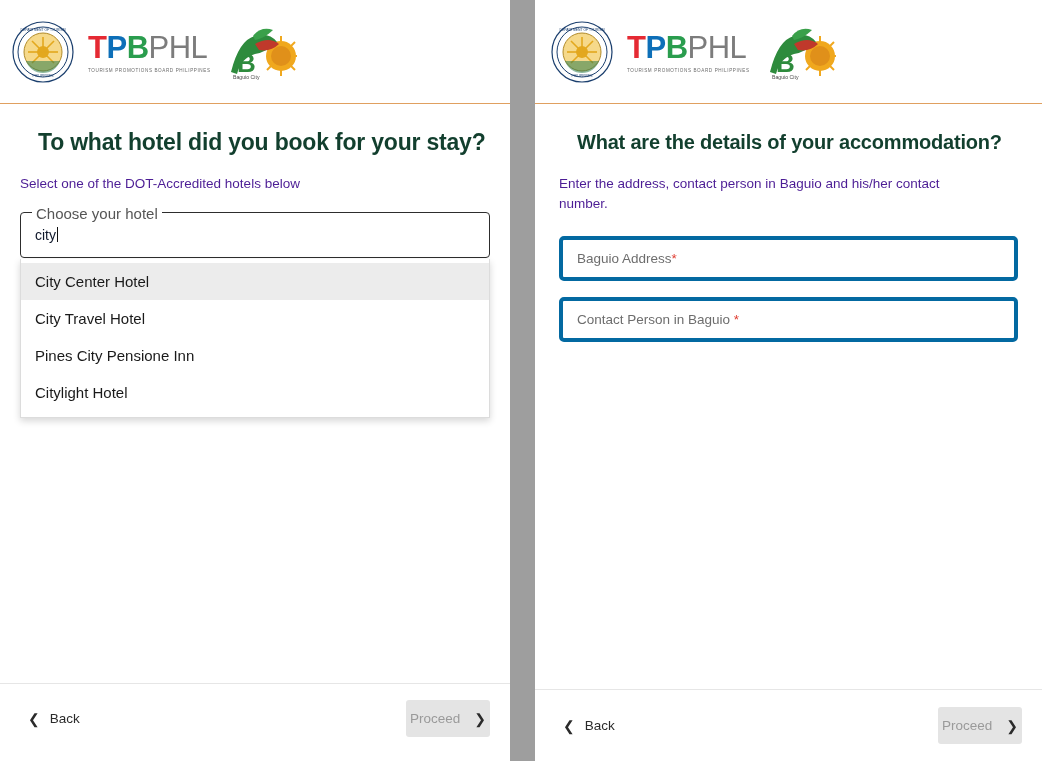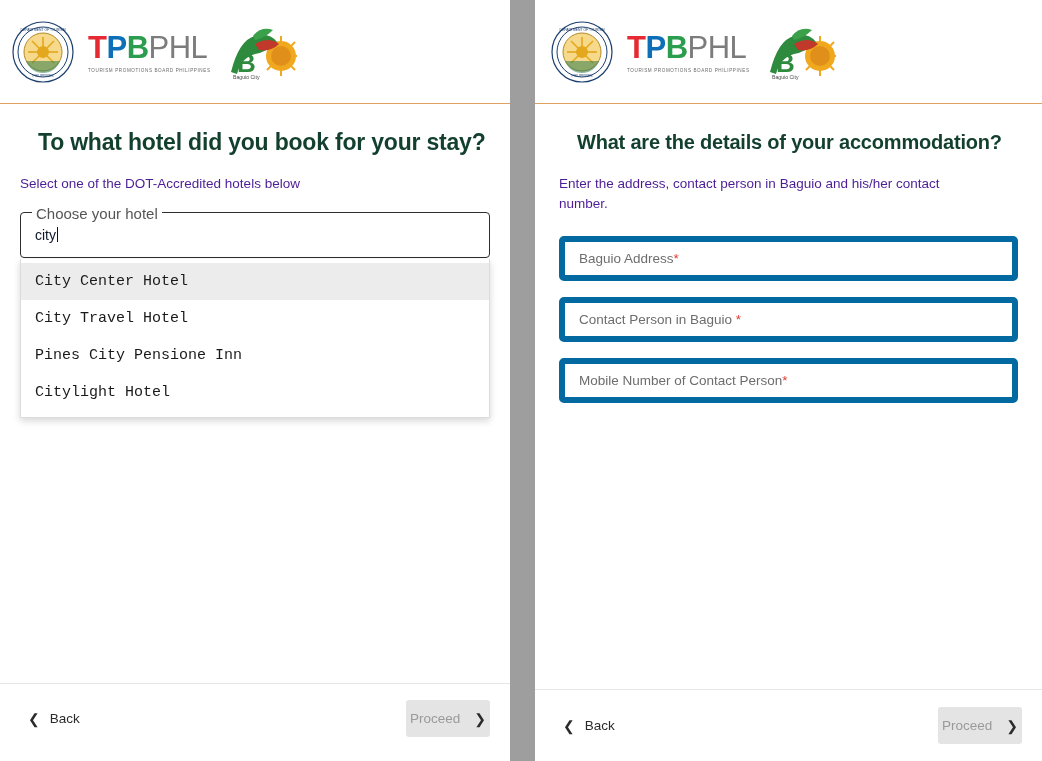--- a/index.html
+++ b/index.html
@@ -115,34 +115,33 @@
   .dropdown {
     position: absolute;
     left: 0; right: 0;
     top: 47px;
     background: #fff;
     border: 1px solid #dcdcdc;
     border-top: none;
     box-shadow: 0 3px 7px rgba(0,0,0,0.16);
     padding: 4px 0 6px 0;
     z-index: 5;
-    font-family: Liberation Mono, monospace;
   }
   .dd-item {
     padding: 10px 14px;
     font-size: 15px;
     color: #1a1a1a;
     cursor: pointer;
   }
   .dd-item.selected { background: #ececec; }
 
   
   .fields { margin-top: 22px; }
   .field {
-    border: 6px solid #0369a1;
+    border: 4px solid #0369a1;
     border-radius: 5px;
     height: 45px;
     display: flex;
     align-items: center;
     padding: 16px 14px;
     margin-bottom: 16px;
     background: #fff;
   }
   .field-label { font-size: 13.5px; color: #6d6d6d; }
   .req { color: #e03b2f; }
@@ -338,23 +337,20 @@
       <h1 class="qtitle">What are the details of your accommodation?</h1>
       <p class="qsub">Enter the address, contact person in Baguio and his/her contact number.</p>
 
       <div class="fields">
         <div class="field">
           <span class="field-label"><span>Baguio Address</span><span class="req">*</span></span>
         </div>
         <div class="field">
           <span class="field-label"><span>Contact Person in Baguio</span><span class="req">&nbsp;*</span></span>
         </div>
-        <div class="field">
-          <span class="field-label"><span>Mobile Number of Contact Person</span><span class="req">*</span></span>
-        </div>
       </div>
     </div>
 
     <div class="footer">
       <button class="back-btn">
         <span class="chev">❮</span>
         <span>Back</span>
       </button>
       <button class="proceed-btn">
         <span>Proceed</span>

